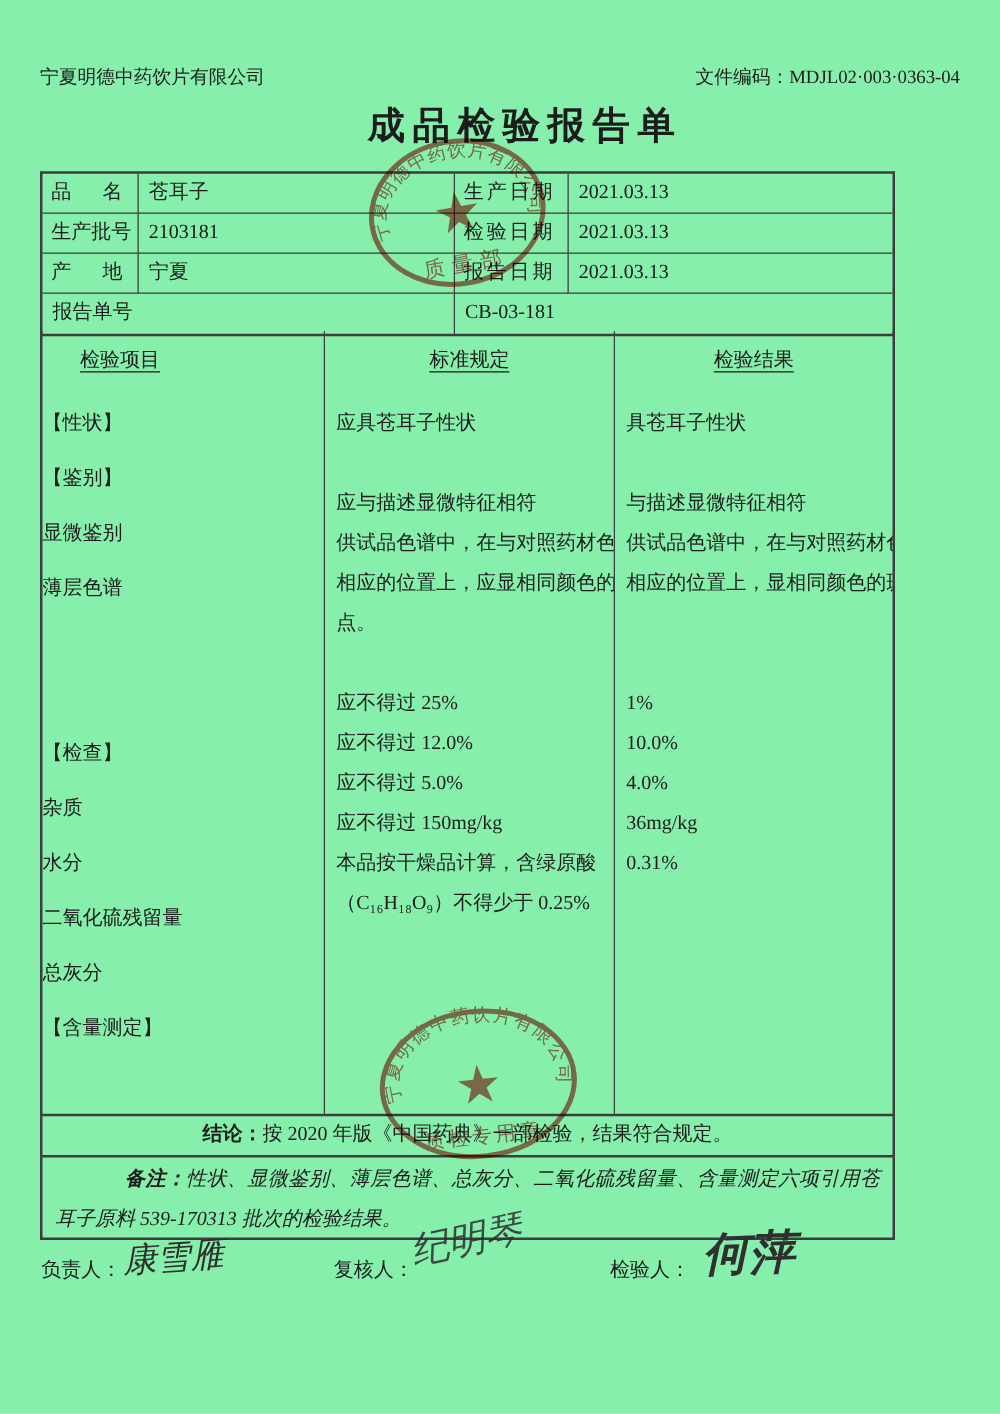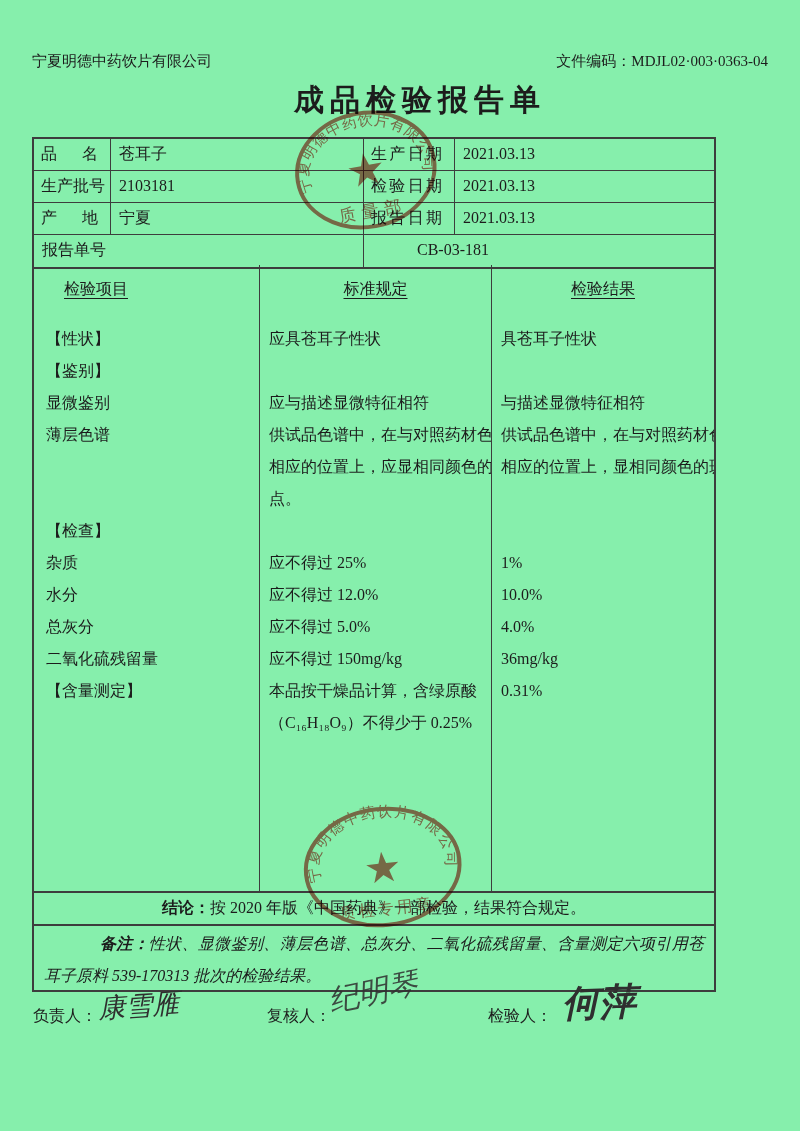--- a/index.html
+++ b/index.html
@@ -25,37 +25,37 @@
     grid-auto-rows:32px; border:2px solid #3d3d3d; background:transparent;
   }
   .cell {
     border-right:1px solid #3d3d3d; border-bottom:1px solid #3d3d3d;
     font-size:16px; line-height:29px; padding:0 8px; white-space:nowrap; overflow:hidden;
   }
   .cell.last { border-right:none; }
   .cell.bottom { border-bottom:none; }
   .cell.lab { padding:0 12px 12px 7px; text-align:justify; text-align-last:justify; }
   .span2a { grid-column:1 / span 2; }
-  .span2b { grid-column:3 / span 2;margin-left:45px; }
+  .span2b { grid-column:3 / span 2; }
   
   .main-table {
     position:absolute; left:32px; top:265px; width:684px; height:628px;
     border:2px solid #3d3d3d; border-top:none;
     display:grid; grid-template-columns:226px 232px 1fr;
   }
   .mt-col { border-right:1px solid #3d3d3d; padding-top:8px; overflow:hidden; }
   .mt-col.last { border-right:none; }
   .mt-head {
     height:32px; line-height:32px; font-size:16px; margin-bottom:18px;
     text-decoration:underline; text-underline-offset:4px;
   }
   .mt-col .mt-head { text-align:center; }
   .mt-col.c1 .mt-head { text-align:left; padding-left:30px; }
   .tline { height:32px; line-height:32px; font-size:16px; padding:0 9px; white-space:nowrap; }
-  .mt-col.c1 .tline { padding-left:12px; }
+  .mt-col.c1 .tline { padding-left:0;margin-top:12px; }
   
   .conclusion-row {
     position:absolute; left:32px; top:893px; width:684px; height:33px;
     border:2px solid #3d3d3d; border-top:none; text-align:center;
     font-size:16px; line-height:30px;
   }
   .conclusion-row b, .remark-row b { font-weight:bold; }
   .remark-row {
     position:absolute; left:32px; top:926px; width:684px; height:66px;
     border:2px solid #3d3d3d; border-top:none;
@@ -114,22 +114,22 @@
       <div>
           <div class="tline">【性状】</div>
           <div class="tline">【鉴别】</div>
           <div class="tline">显微鉴别</div>
           <div class="tline">薄层色谱</div>
           <div class="tline">&nbsp;</div>
           <div class="tline">&nbsp;</div>
           <div class="tline">【检查】</div>
           <div class="tline">杂质</div>
           <div class="tline">水分</div>
+          <div class="tline">二氧化硫残留量</div>
           <div class="tline">总灰分</div>
-          <div class="tline">二氧化硫残留量</div>
           <div class="tline">【含量测定】</div>
           <div class="tline">&nbsp;</div>
         </div>
     </div>
     <div class="mt-col c2">
       <div class="mt-head">标准规定</div>
       <div>
           <div class="tline">应具苍耳子性状</div>
           <div class="tline">&nbsp;</div>
           <div class="tline">应与描述显微特征相符</div>

